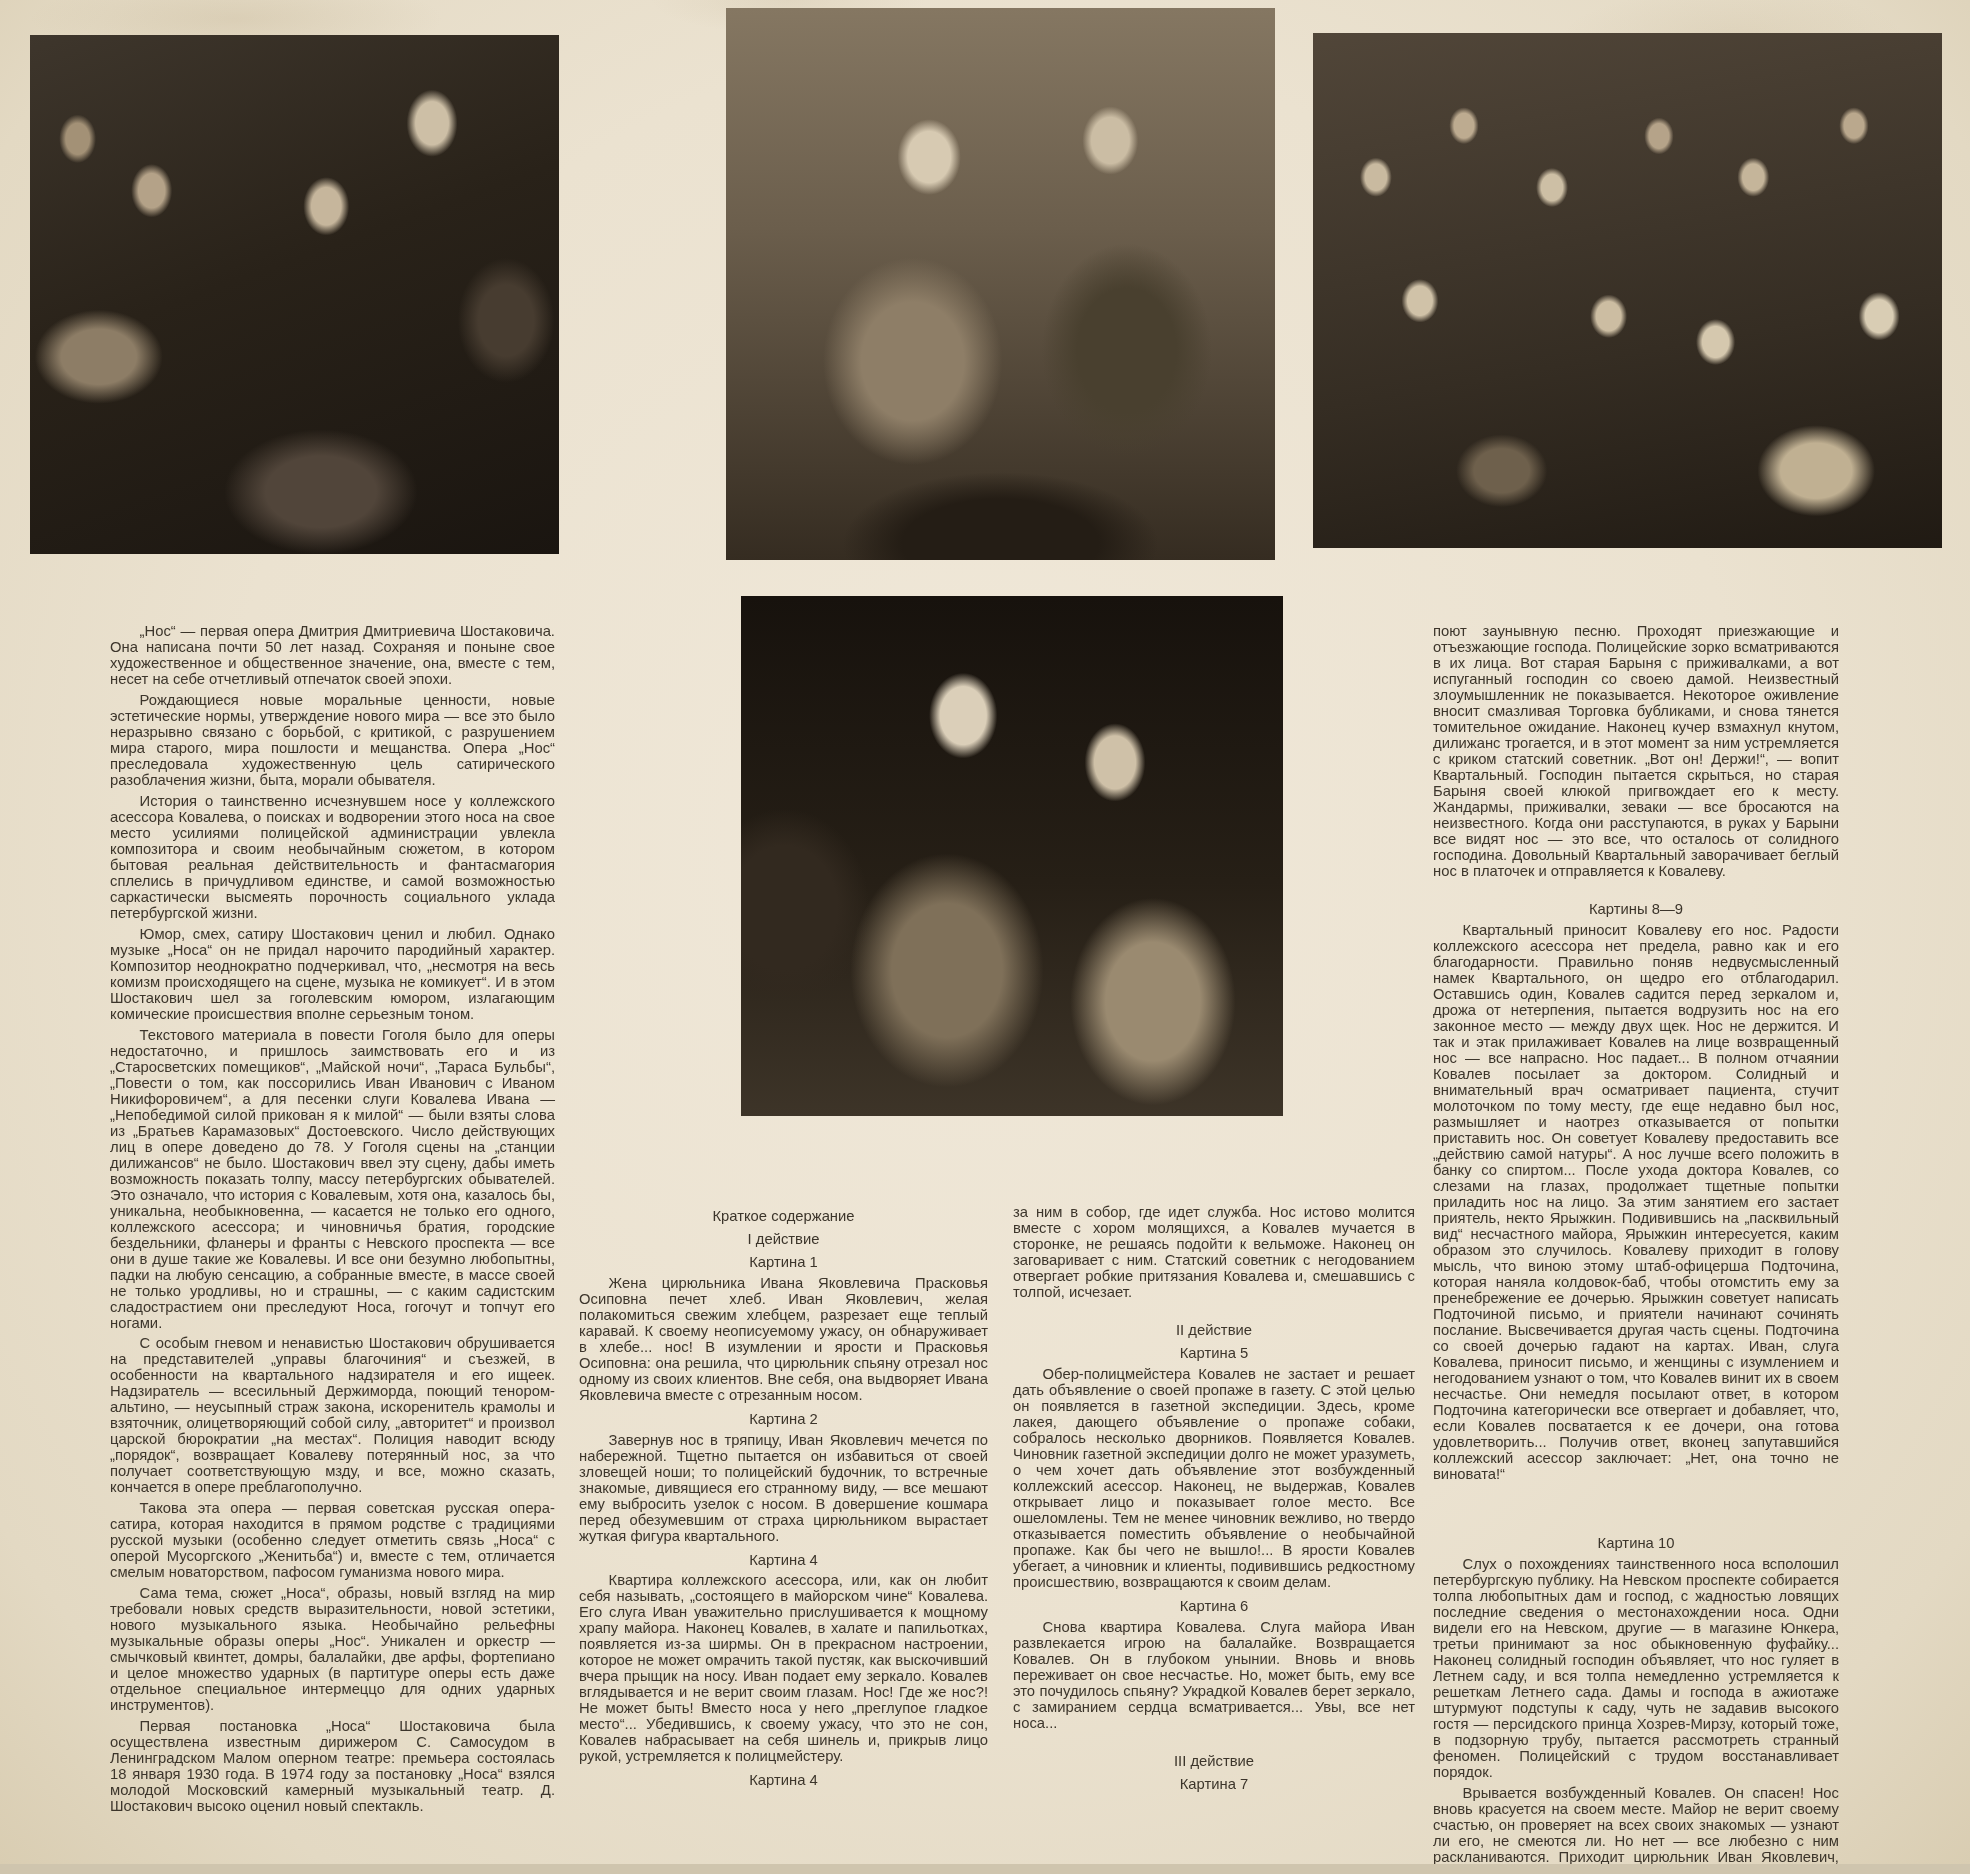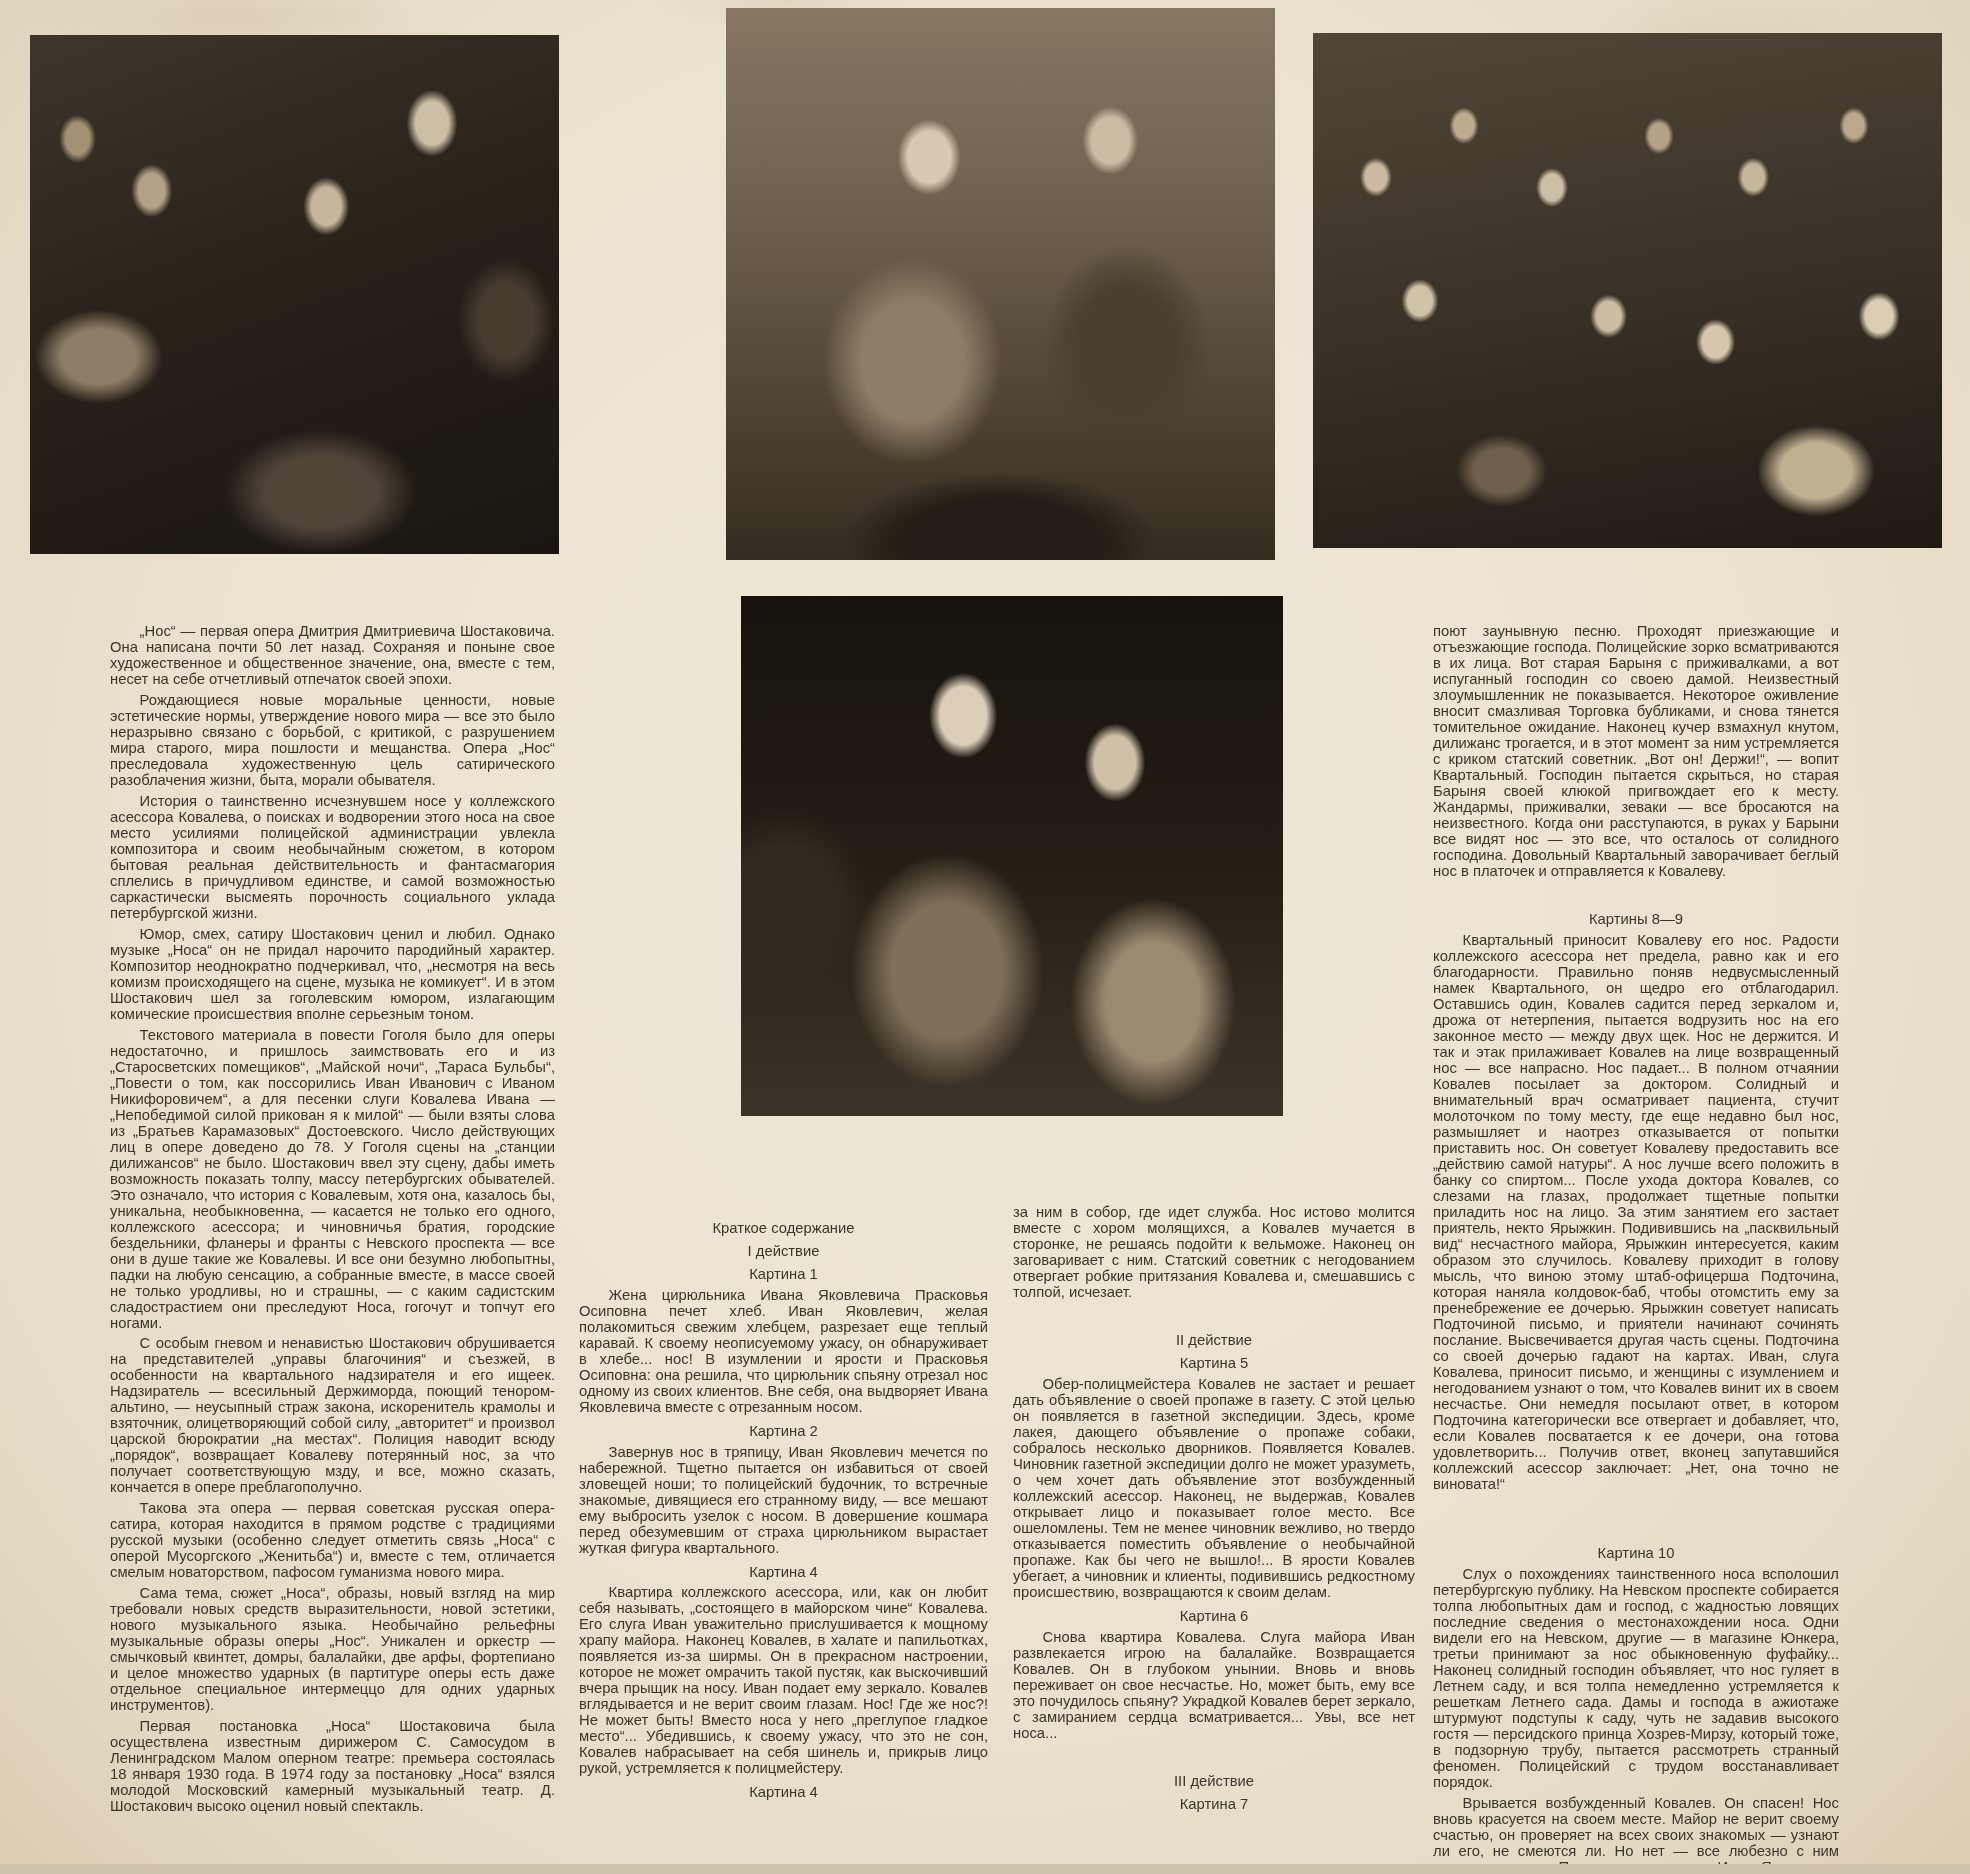--- a/index.html
+++ b/index.html
@@ -60,22 +60,22 @@
       radial-gradient(ellipse 49px 63px at 69% 32%, #cfc1a8 0 42%, transparent 62%),
       radial-gradient(ellipse 138px 167px at 38% 72%, #7f7059 0 40%, transparent 70%),
       radial-gradient(ellipse 118px 148px at 76% 78%, #9a8a70 0 40%, transparent 70%),
       radial-gradient(ellipse 118px 138px at 8% 60%, #32291f 0 45%, transparent 72%),
       linear-gradient(180deg,#17120d 0%,#261f16 55%,#3d3428 100%);
   }
   .col{position:absolute;font-size:14.8px;line-height:16px;}
   .para{margin:0 0 4.9px 0;text-indent:29.6px;text-align:justify;}
   .para.cont{text-indent:0;}
   .h{text-align:center;font-weight:normal;margin:6.9px 0 4.9px 0;}
-  .h.title{margin-top:16px;}
-  .h.act{margin-top:32px;}
+  .h.title{margin-top:4px;}
+  .h.act{margin-top:22px;}
   .h.gap-large{margin-top:53px;}
   .h.gap-mid{margin-top:8px;}
   .essay{left:110px;top:623px;width:445px;}
   .syn1{left:579px;top:1204px;width:409px;}
   .syn2{left:1013px;top:1204px;width:402px;}
   .syn3{left:1433px;top:623px;width:406px;}
 </style>
 </head>
 <body>
 

